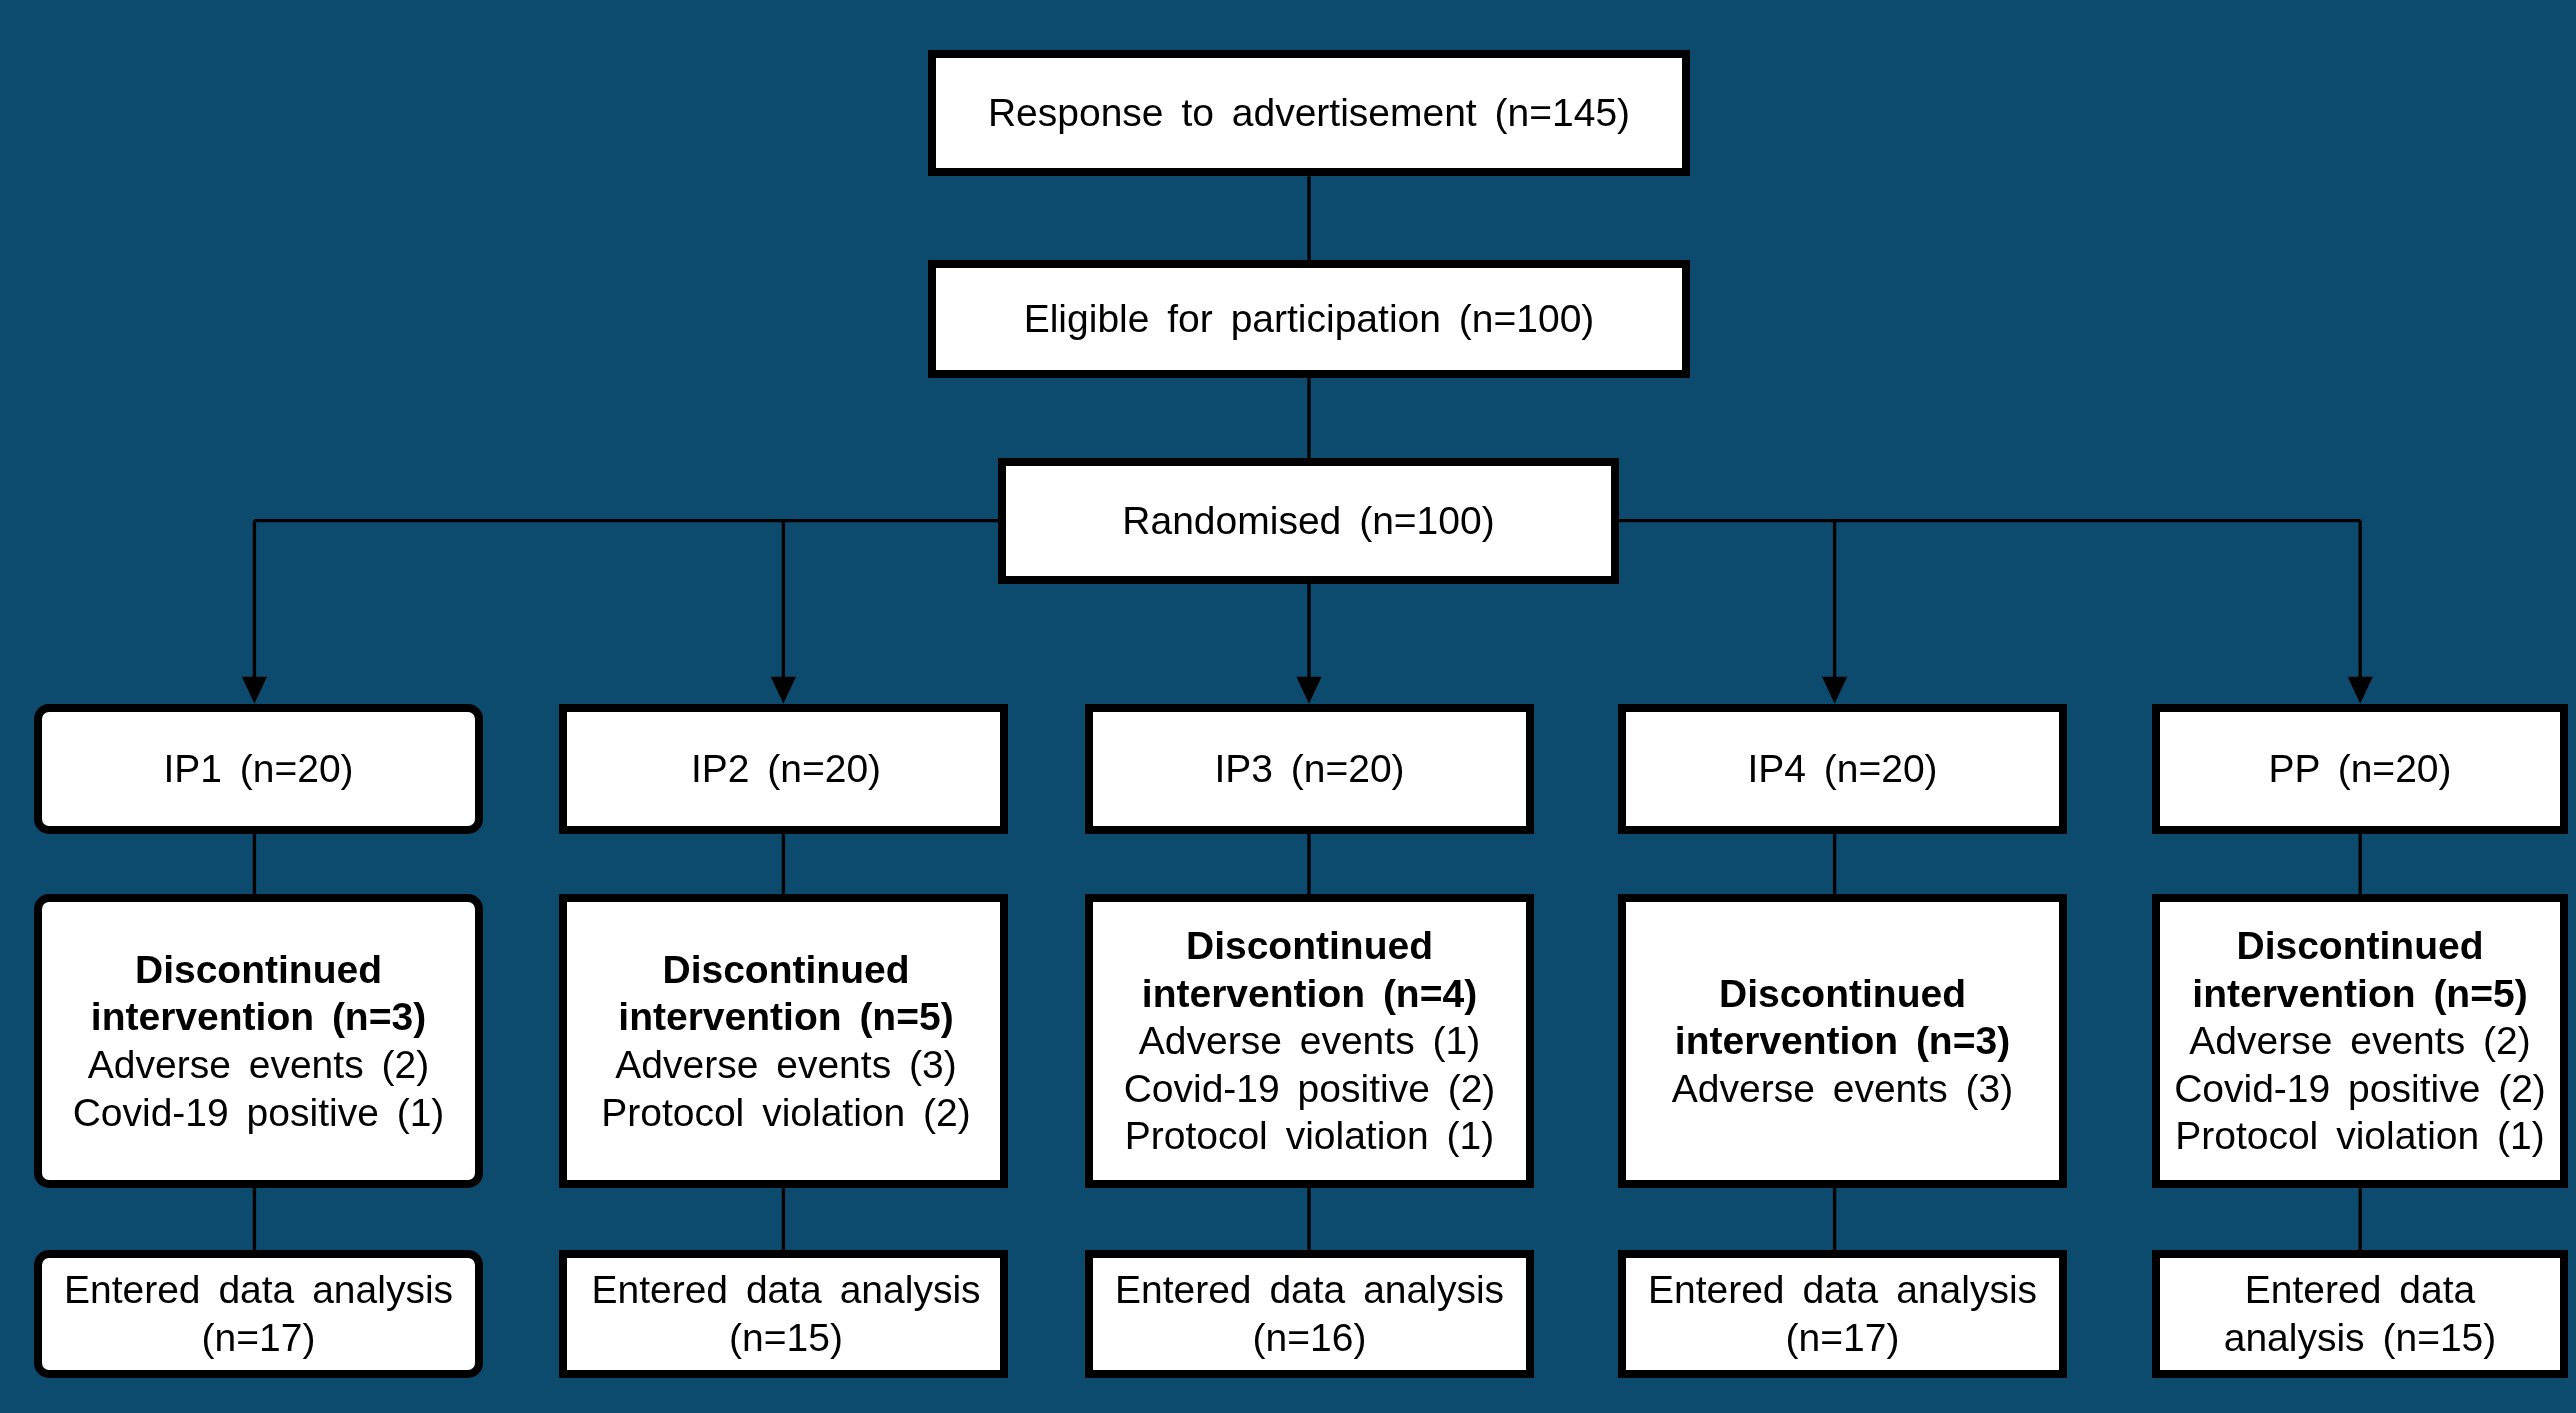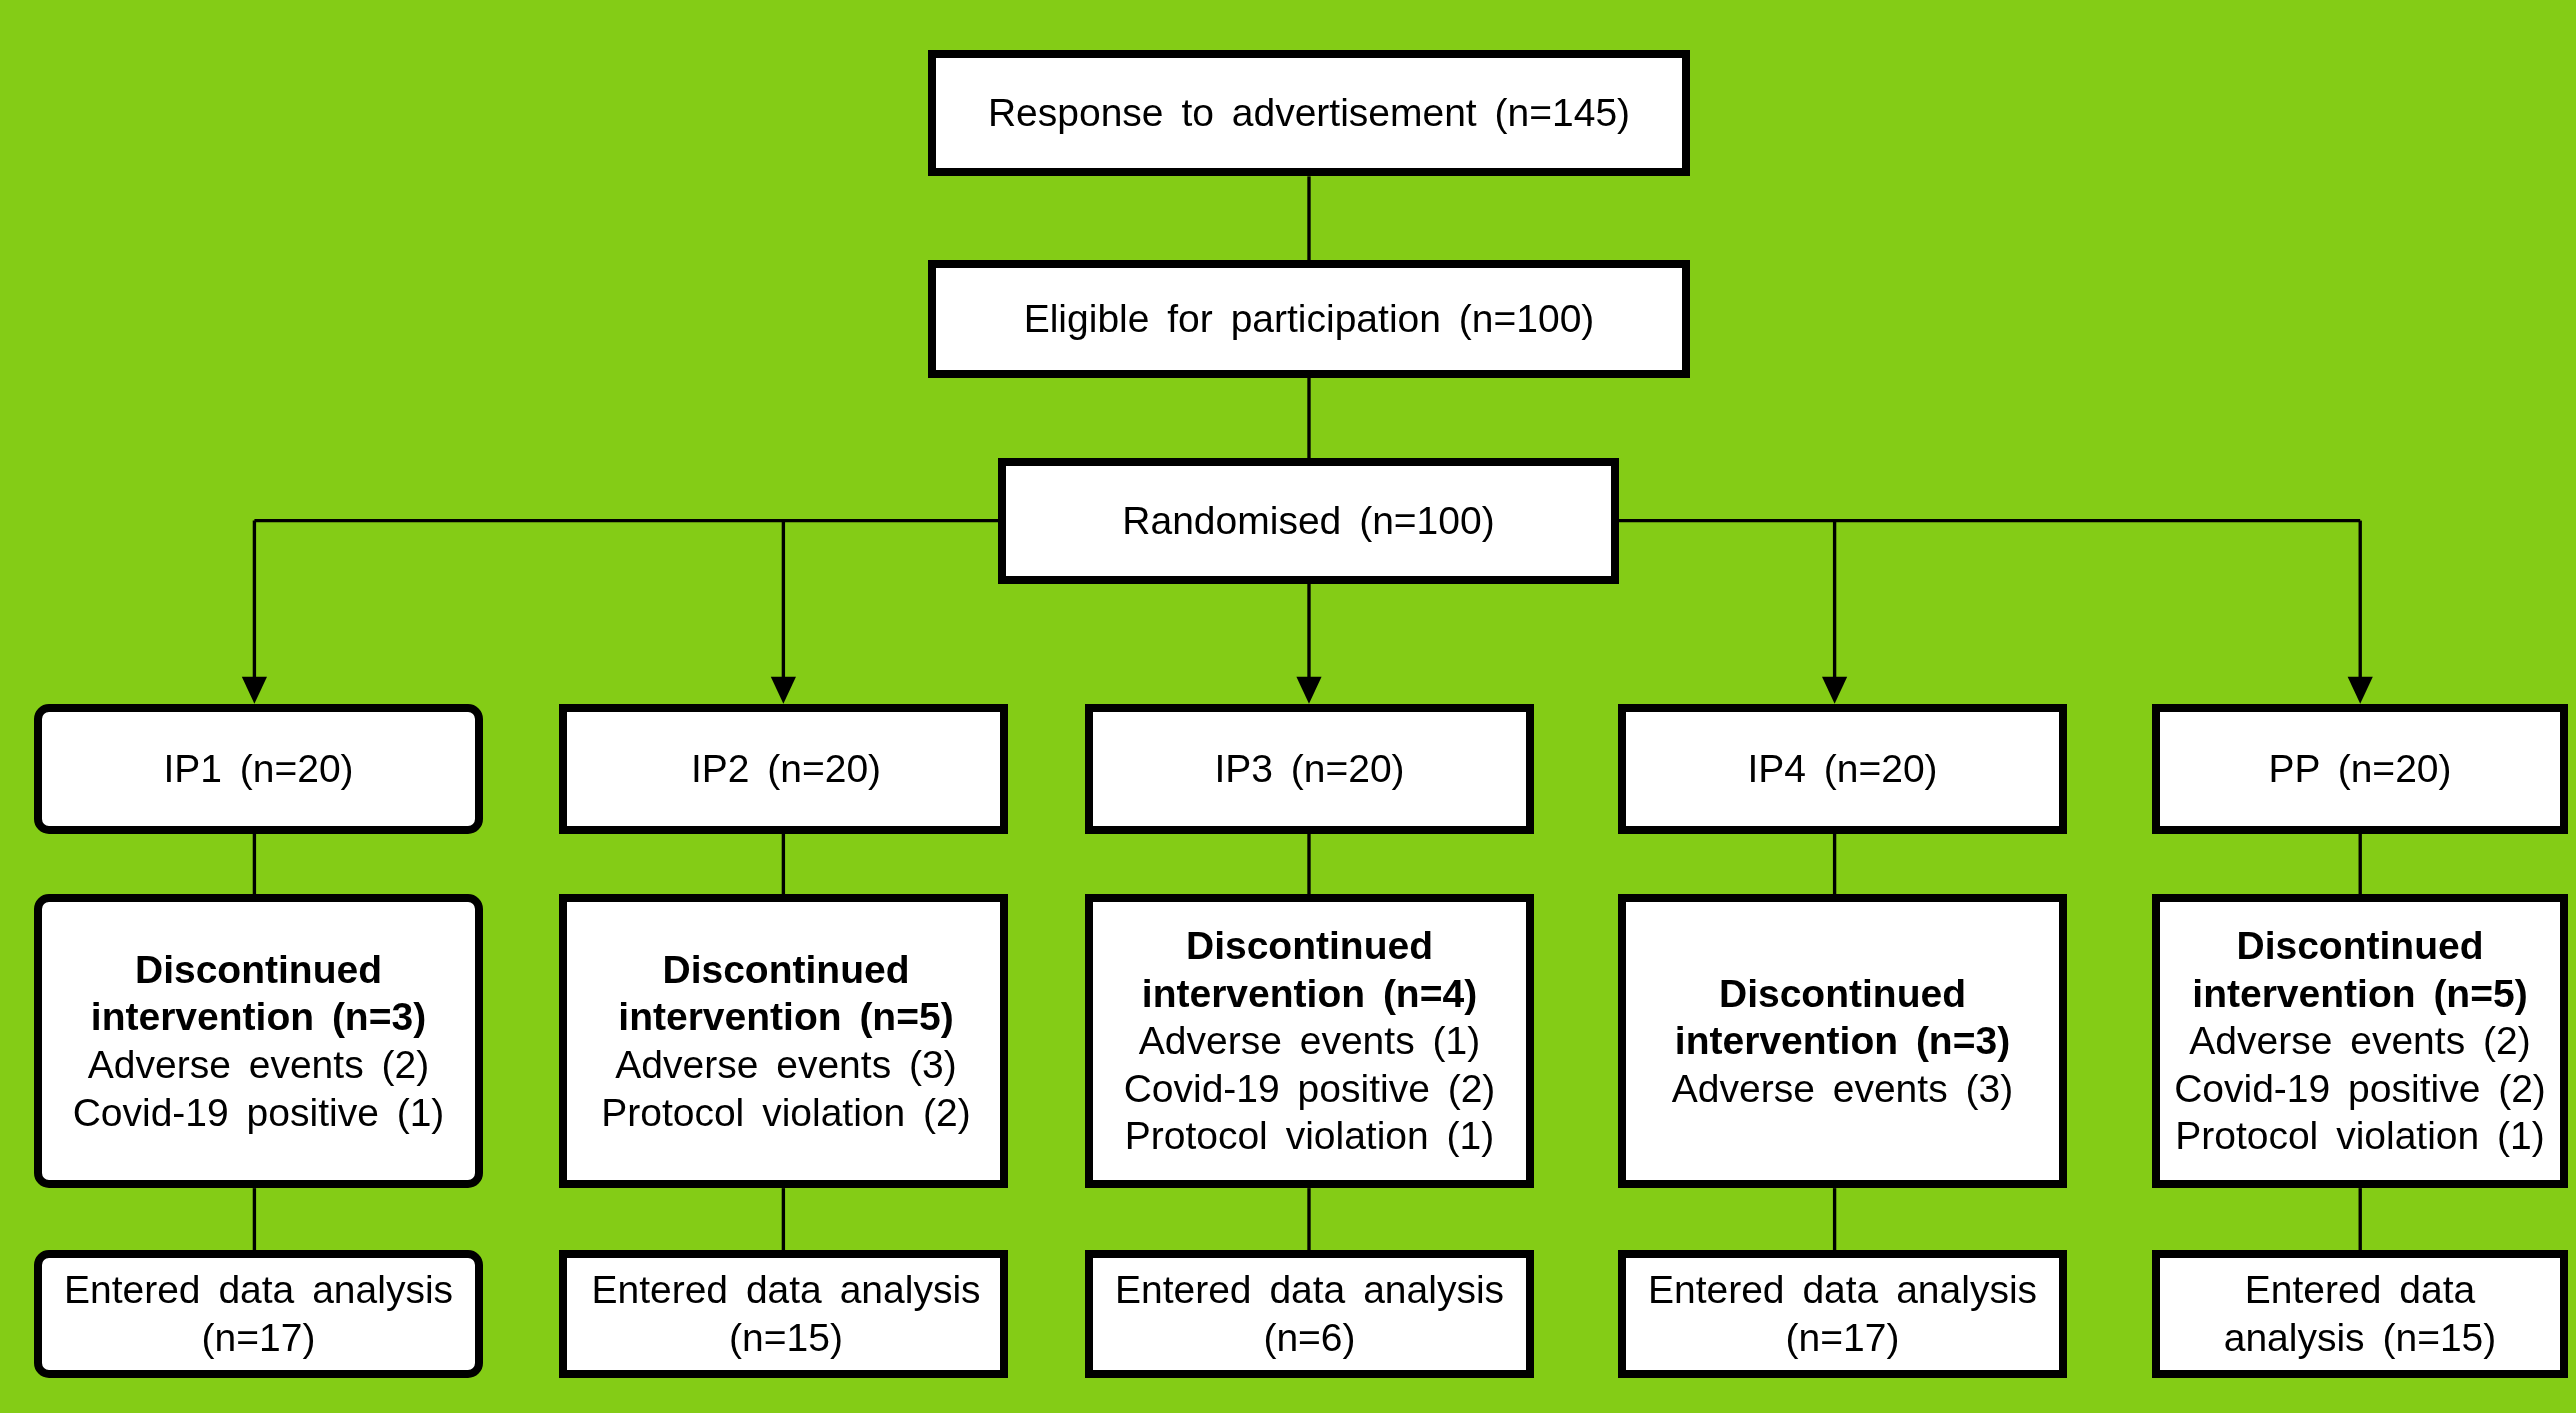--- a/index.html
+++ b/index.html
@@ -4,21 +4,21 @@
 <style>
   html, body {
     margin: 0;
     padding: 0;
     background: #ffffff;
   }
   .canvas {
     position: relative;
     width: 2576px;
     height: 1414px;
-    background: #84cc16;
+    background: #0c4a6e;
     font-family: "Liberation Sans", "DejaVu Sans", sans-serif;
     color: #000000;
   }
   .connectors {
     position: absolute;
     left: 0;
     top: 0;
     width: 2576px;
     height: 1414px;
     z-index: 0;
@@ -135,21 +135,21 @@
   <div class="box row-group col2">
     <span>IP3 (n=20)</span>
   </div>
   <div class="box row-disc col2">
     <div class="title">Discontinued intervention (n=4)</div>
     <div>Adverse events (1)</div>
     <div>Covid-19 positive (2)</div>
     <div>Protocol violation (1)</div>
   </div>
   <div class="box row-analysis col2">
-    <span>Entered data analysis (n=6)</span>
+    <span>Entered data analysis (n=16)</span>
   </div>
 
   <div class="box row-group col3">
     <span>IP4 (n=20)</span>
   </div>
   <div class="box row-disc col3">
     <div class="title">Discontinued intervention (n=3)</div>
     <div>Adverse events (3)</div>
   </div>
   <div class="box row-analysis col3">

